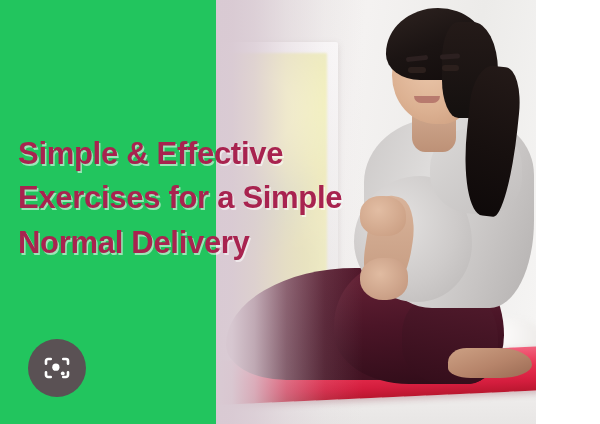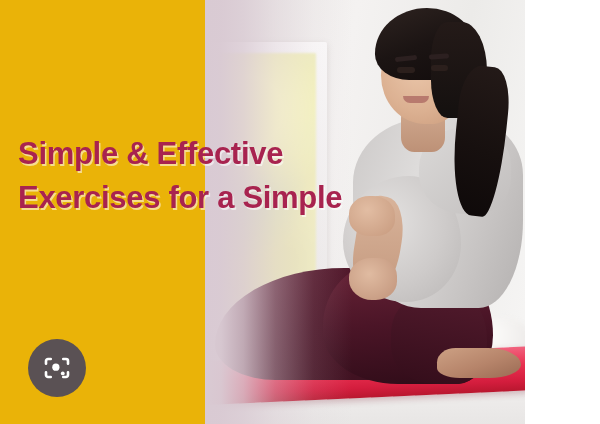--- a/index.html
+++ b/index.html
@@ -9,21 +9,22 @@
   }
   body {
     font-family: "Liberation Sans", sans-serif;
   }
 
   #banner {
     position: relative;
     width: 525px;
     height: 424px;
     overflow: hidden;
-    background: #eab308;
+    background: #22c55e;
+    padding-left: 11px;
   }
 
   
   .photo {
     position: absolute;
     top: 0;
     right: 0;
     width: 320px;
     height: 424px;
     overflow: hidden;
@@ -375,20 +376,21 @@
         <div class="mouth"></div>
       </div>
 
       <div class="photo-fade"></div>
     </div>
   </div>
 
   <div class="headline">
     <span class="ln">Simple &amp; Effective</span>
     <span class="ln">Exercises for a Simple</span>
+    <span class="ln">Normal Delivery</span>
   </div>
 
   <div class="lens-btn">
     <span>
       <svg width="30" height="30" viewBox="0 0 24 24" fill="none" stroke="#ffffff" stroke-width="2.1" stroke-linecap="round" stroke-linejoin="round">
         <path d="M3.2 8.6V6.4a1.6 1.6 0 0 1 1.6-1.6H7"></path>
         <path d="M17 4.8h2.2a1.6 1.6 0 0 1 1.6 1.6v2.2"></path>
         <path d="M20.8 15.4v2.2a1.6 1.6 0 0 1-1.6 1.6H17"></path>
         <path d="M7 19.2H4.8a1.6 1.6 0 0 1-1.6-1.6v-2.2"></path>
         <circle cx="11.1" cy="11.3" r="2.9" fill="#ffffff" stroke="none"></circle>

